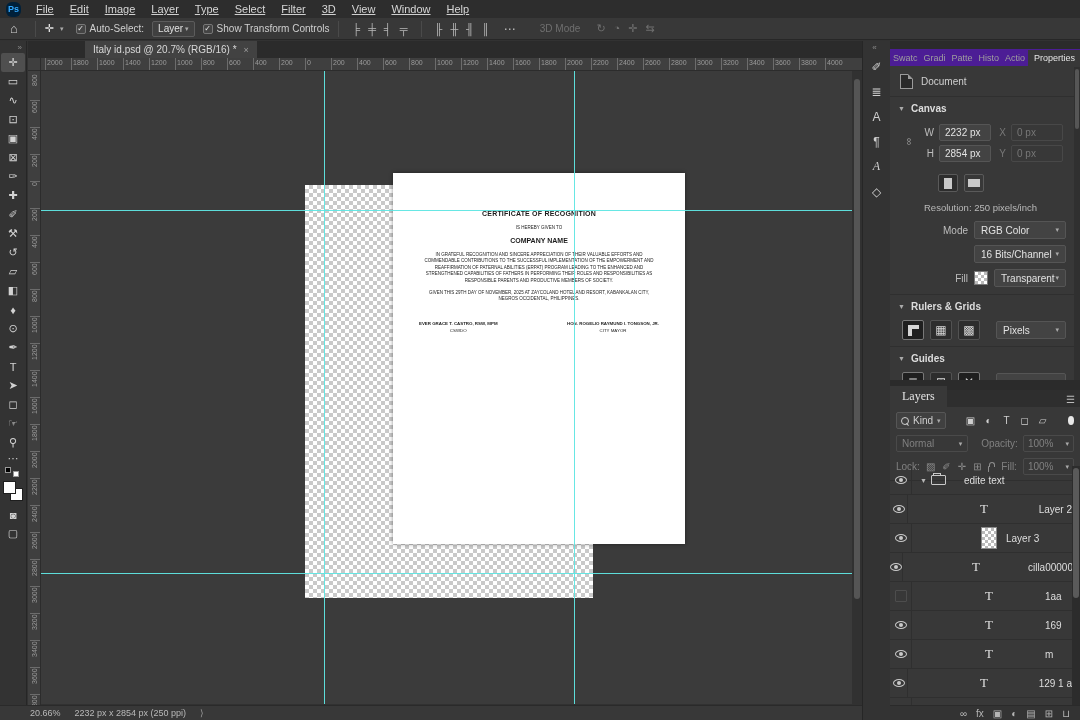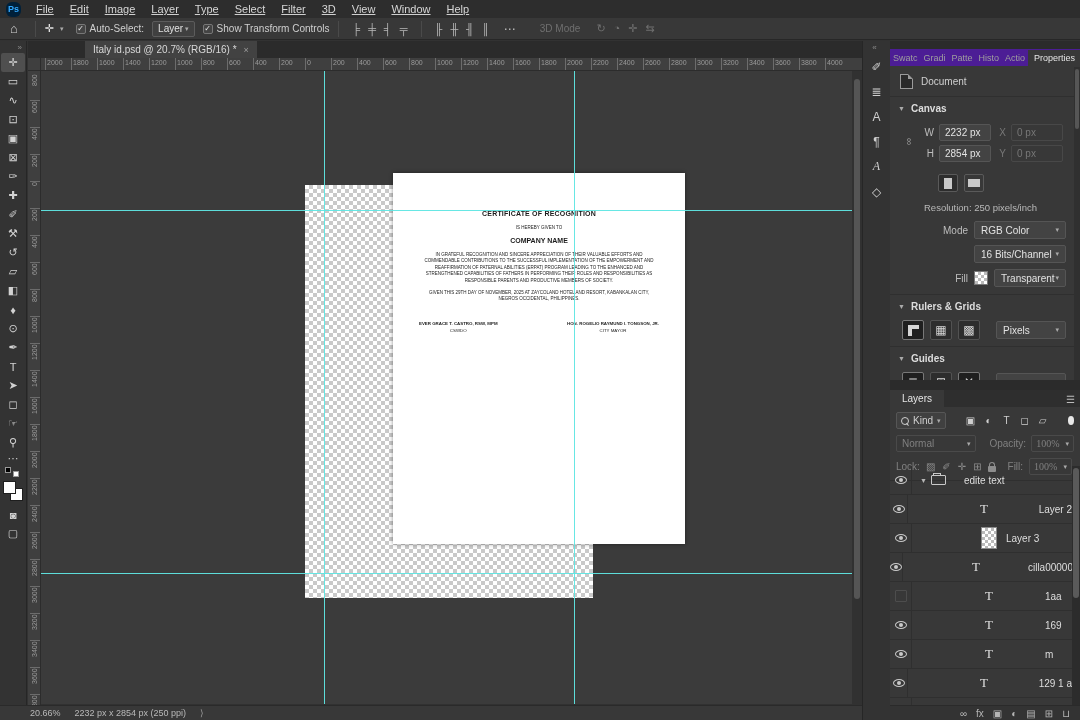--- a/index.html
+++ b/index.html
@@ -120,32 +120,32 @@
   .ruler-ic { position:relative; width:11px; height:11px; }
   .ruler-ic::before { content:""; position:absolute; left:0; top:0; width:11px; height:4px; background:#d5d5d5; }
   .ruler-ic::after { content:""; position:absolute; left:0; top:0; width:4px; height:11px; background:#d5d5d5; }
   .sel-small { width:64px; }
   .props-scroll { position:absolute; top:17px; right:0; width:6px; bottom:0; background:#303030; }
   .props-scroll .thumb { position:absolute; top:2px; left:1px; width:4px; height:60px; background:#565656; border-radius:2px; }
 
   
   .layers-panel { position:absolute; top:349px; left:0; right:0; bottom:0; background:#383838; }
   .layers-tabs { position:absolute; top:0; left:0; right:0; height:17px; background:#2e2e2e; display:flex; align-items:flex-end; }
-  .ltab { background:#383838; color:#e4e4e4; font-size:10px; padding:3px 12px; }
+  .ltab { background:#383838; color:#e4e4e4; font-size:12px; padding:3px 12px;font-family:Liberation Serif, serif; }
   .layers-filter { display:flex; align-items:center; gap:17px; padding:5px 6px 4px; margin-top:17px; }
   .kind-box { display:flex; align-items:center; gap:4px; background:#404040; border:1px solid #565656; border-radius:2px; height:17px; padding:0 4px; width:62px; }
   .mag-ic { position:relative; width:8px; height:8px; }
   .mag-ic::before { content:""; position:absolute; left:0; top:0; width:6px; height:6px; border:1px solid #cfcfcf; border-radius:50%; }
   .mag-ic::after { content:""; position:absolute; right:0; bottom:0; width:3px; height:1px; background:#cfcfcf; transform:rotate(45deg); }
   .filt-ic { width:16px; height:16px; display:flex; align-items:center; justify-content:center; color:#cfcfcf; font-size:10px; }
   .filt-dot { margin-left:auto; width:9px; height:9px; background:#e8e8e8; border-radius:50%; }
   .blend-row { display:flex; align-items:center; gap:5px; padding:2px 6px 4px; }
   .blend-sel { width:88px; height:17px; background:transparent; border:1px solid #4a4a4a; border-radius:2px; color:#808080; display:flex; align-items:center; padding:0 5px; }
   .gray-label { color:#808080; }
-  .mini-box { border:1px solid #4a4a4a; border-radius:2px; color:#808080; height:17px; display:flex; align-items:center; padding:0 4px; gap:4px;font-family:Liberation Serif, serif; }
+  .mini-box { border:1px solid #4a4a4a; border-radius:2px; color:#808080; height:17px; display:flex; align-items:center; padding:0 4px; gap:10px; }
   .lock-row { display:flex; align-items:center; gap:6px; padding:2px 6px 5px; border-bottom:1px solid #2f2f2f; }
   .lock-ic { color:#8d8d8d; font-size:10px; }
   .padlock { position:relative; width:8px; height:6px; background:#8d8d8d; border-radius:1px; margin-top:4px; }
   .padlock::before { content:""; position:absolute; left:1px; top:-4px; width:4px; height:4px; border:1px solid #8d8d8d; border-bottom:none; border-radius:3px 3px 0 0; }
   .layers-list { position:absolute; top:76px; left:0; right:8px; bottom:15px; overflow:hidden; }
   .layer-row { display:flex; align-items:center; height:29px; border-bottom:1px solid #2f2f2f; position:relative; }
   .eye-cell { width:22px; align-self:stretch; border-right:1px solid #2f2f2f; display:flex; align-items:center; justify-content:center; }
   .eye { position:relative; width:12px; height:8px; border:1px solid #c9c9c9; border-radius:50%; }
   .eye::after { content:""; position:absolute; left:3px; top:1px; width:4px; height:4px; background:#c9c9c9; border-radius:50%; }
   .layer-row[data-eye="false"] .eye-cell::after { content:""; width:10px; height:10px; border:1px solid #4d4d4d; border-radius:1px; }

